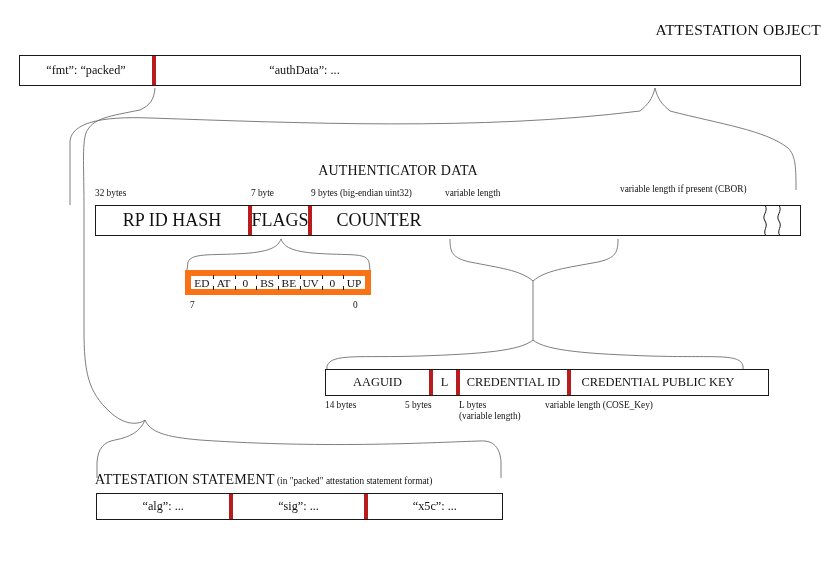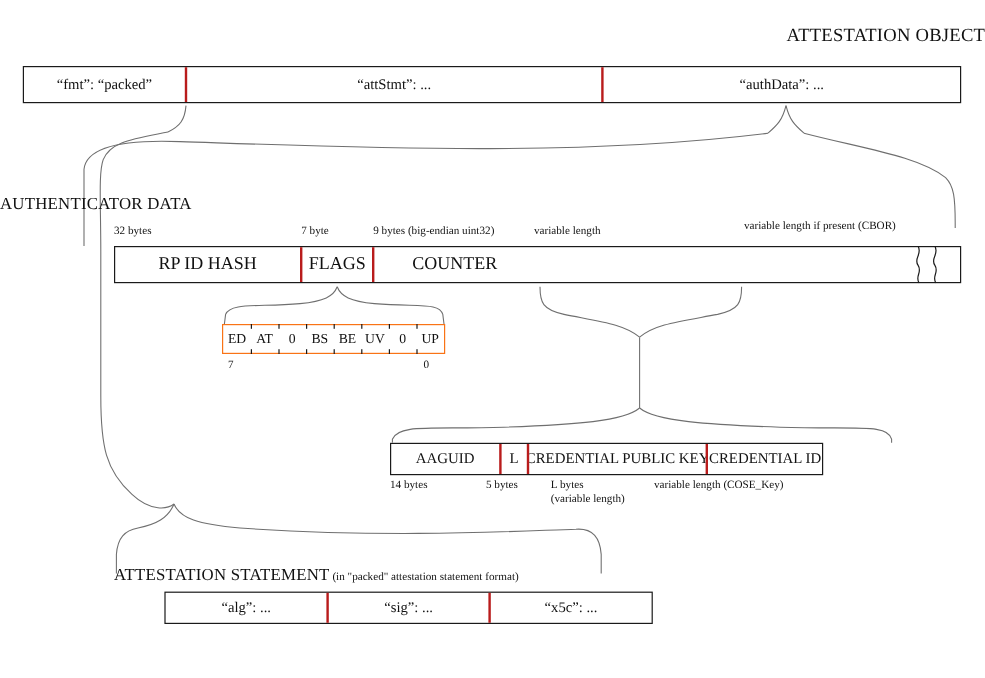--- a/index.html
+++ b/index.html
@@ -23,50 +23,50 @@
   }
 
   
   .row{
     position:absolute;display:flex;box-sizing:border-box;
     border:1px solid #1a1a1a;background:#fff;
   }
   .row > .cell{
     box-sizing:border-box;
     display:flex;align-items:center;justify-content:center;
-    border-right:2px solid #b91c1c;
+    border-right:4px solid #b91c1c;
     font-size:12.6px;white-space:nowrap;overflow:hidden;
   }
   .row > .cell:last-child{border-right:none;}
 
   
   #attobj-row{left:19px;top:55px;width:782px;height:31px;}
   #attobj-row .cell{font-size:12.2px;}
 
   
   #authdata-row{left:95px;top:205px;width:706px;height:31px;}
-  #authdata-row .cell{font-size:15px;}
+  #authdata-row .cell{font-size:18px;}
 
   
-  #acd-row{left:325px;top:369px;width:361px;height:27px;}
+  #acd-row{left:325px;top:369px;width:444px;height:27px;}
   #acd-row .cell{font-size:12.4px;}
 
   
-  #attstmt-row{left:96px;top:493px;width:407px;height:27px;margin-left:41px;}
+  #attstmt-row{left:96px;top:493px;width:407px;height:27px;}
   #attstmt-row .cell{font-size:12.2px;}
 
   
   .caption{
     position:absolute;font-size:9.3px;line-height:11px;
   }
 
   
   #flags-box{
     position:absolute;left:185px;top:270px;width:186px;height:25px;
-    box-sizing:border-box;border:1px solid #f97316;background:#fff;
+    box-sizing:border-box;border:6px solid #f97316;background:#fff;
     display:flex;
   }
   #flags-box .fcell{
     flex:1 1 0;position:relative;
     display:flex;align-items:center;justify-content:center;
     font-size:11.4px;
   }
   #flags-box .fcell + .fcell::before,
   #flags-box .fcell + .fcell::after{
     content:"";position:absolute;left:0;width:1px;height:4px;background:#1a1a1a;
@@ -107,25 +107,24 @@
     <path d="M 533,281 L 533,340"></path>
     <path d="M 533,340 C 520,351 480,354 420,356 C 360,358 332,353 327,366 L 327,369"></path>
     <path d="M 533,340 C 546,351 590,354 650,356 C 715,358 740,353 743,366 L 743,369"></path>
   </g>
 </svg>
 
 <div class="doc-title">ATTESTATION OBJECT</div>
 
 <div class="row" id="attobj-row">
   <div class="cell" style="width:136px">“fmt”: “packed”</div>
-  <div class="cell" style="width:347px">“attStmt”: ...</div>
   <div class="cell" style="width:297px">“authData”: ...</div>
 </div>
 
-<div class="section-title" style="left:0;top:163px;width:796px;text-align:left">AUTHENTICATOR DATA</div>
+<div class="section-title" style="left:0;top:163px;width:796px;text-align:center">AUTHENTICATOR DATA</div>
 
 <div class="caption" style="left:95px;top:188px;width:156px">32 bytes</div>
 <div class="caption" style="left:251px;top:188px;width:60px">7 byte</div>
 <div class="caption" style="left:311px;top:188px;width:134px">9 bytes (big-endian uint32)</div>
 <div class="caption" style="left:445px;top:188px;width:175px">variable length</div>
 <div class="caption" style="left:620px;top:184px;width:181px">variable length if present (CBOR)</div>
 
 <div class="row" id="authdata-row">
   <div class="cell" style="width:156px">RP ID HASH</div>
   <div class="cell" style="width:60px">FLAGS</div>
@@ -148,22 +147,22 @@
   <div class="fcell">UV</div>
   <div class="fcell">0</div>
   <div class="fcell">UP</div>
 </div>
 <div class="bitnum" style="left:190px;top:300px">7</div>
 <div class="bitnum" style="left:353px;top:300px">0</div>
 
 <div class="row" id="acd-row">
   <div class="cell" style="width:107px">AAGUID</div>
   <div class="cell" style="width:27px">L</div>
+  <div class="cell" style="width:111px">CREDENTIAL ID</div>
   <div class="cell" style="width:174px">CREDENTIAL PUBLIC KEY</div>
-  <div class="cell" style="width:111px">CREDENTIAL ID</div>
 </div>
 
 <div class="caption" style="left:325px;top:400px;width:107px">14 bytes</div>
 <div class="caption" style="left:405px;top:400px;width:81px">5 bytes</div>
 <div class="caption" style="left:459px;top:400px;width:111px;white-space:pre-line">L bytes
 (variable length)</div>
 <div class="caption" style="left:545px;top:400px;width:174px">variable length (COSE_Key)</div>
 
 <div class="section-title" style="left:95px;top:472px">ATTESTATION STATEMENT</div>
 <div class="section-note" style="left:277px;top:476px">(in "packed" attestation statement format)</div>

